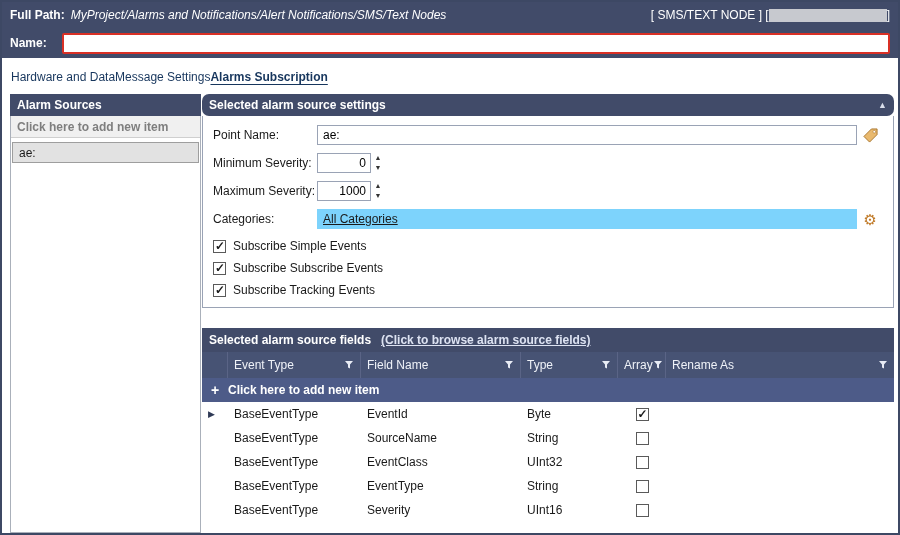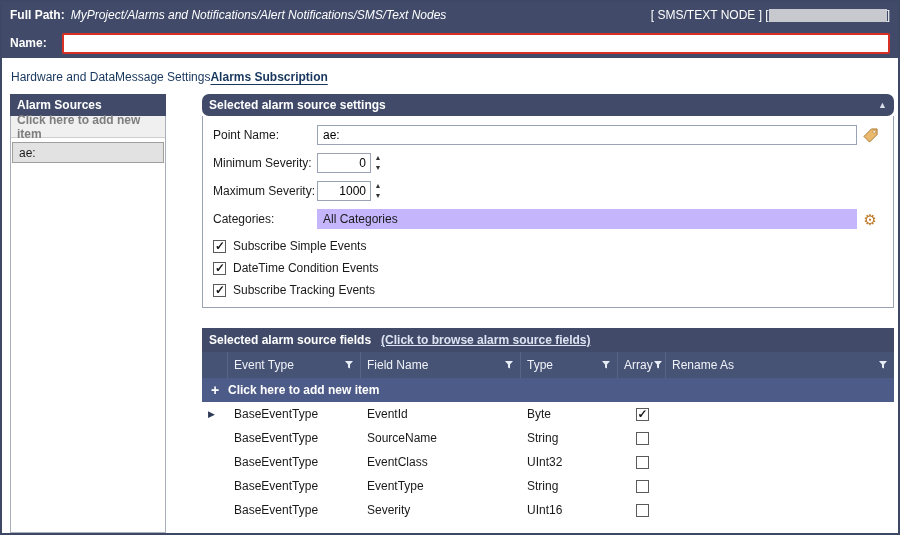--- a/index.html
+++ b/index.html
@@ -33,21 +33,21 @@
     display:flex; align-items:center; padding:0 9px; color:#17365D;
   }
   .tab { cursor:default; }
   .tab.active { font-weight:bold; text-decoration:underline; text-underline-offset:3px; }
   
   .panel-title {
     height:22px; background:#414B69; color:#fff; font-weight:bold;
     display:flex; align-items:center; padding:0 7px; gap:10px;
   }
   .sources {
-    position:absolute; left:8px; top:92px; width:156px; bottom:0;
+    position:absolute; left:8px; top:92px; width:191px; bottom:0;
     border:1px solid #AAB0BA; border-top:none; background:#fff;
   }
   .sources .panel-title { margin:-0px -1px 0 -1px; }
   .add-item {
     height:22px; background:#F0F0F0; color:#7E7E7E; font-weight:bold;
     display:flex; align-items:center; padding:0 6px; border-bottom:1px solid #CFCFCF;
   }
   .src-item {
     margin:4px 1px 0 1px; height:21px; background:#E2E2E2; border:1px solid #9E9E9E;
     display:flex; align-items:center; padding:0 6px;
@@ -67,21 +67,21 @@
     font-family:"Liberation Sans", sans-serif; font-size:12px; padding:0 5px;
   }
   .icon-slot { width:26px; flex:0 0 26px; display:flex; justify-content:center; align-items:center; }
   .num-input {
     width:54px; height:20px; border:1px solid #9AA3B5; text-align:right; padding:0 4px;
     font-family:"Liberation Sans", sans-serif; font-size:12px;
   }
   .spin { width:14px; height:20px; display:flex; flex-direction:column; }
   .spin span { flex:1; font-size:7px; line-height:10px; text-align:center; color:#333; cursor:default; }
   .cat-field {
-    flex:1; height:20px; background:#c4b5fd; display:flex; align-items:center; padding:1px 6px;
+    flex:1; height:20px; background:#7dd3fc; display:flex; align-items:center; padding:1px 6px;text-decoration:underline;
   }
   .gear { font-size:15px; color:#C07A28; line-height:15px; }
   .cbrow { display:flex; align-items:center; gap:7px; height:20px; margin-bottom:2px; }
   .cb {
     width:13px; height:13px; border:1px solid #5A5A5A; background:#fff; position:relative; flex:0 0 13px;
   }
   .cb.checked::after {
     content:"✓"; position:absolute; left:1px; top:-2px; font-size:12px; font-weight:bold; color:#1a1a1a;
   }
   
@@ -182,21 +182,21 @@
         <span class="cat-field">All Categories</span>
         <span class="icon-slot gear">⚙</span>
       </div>
 
       <div class="cbrow">
         <span class="cb checked"></span>
         <span>Subscribe Simple Events</span>
       </div>
       <div class="cbrow">
         <span class="cb checked"></span>
-        <span>DateTime Condition Events</span>
+        <span>Subscribe Subscribe Events</span>
       </div>
       <div class="cbrow">
         <span class="cb checked"></span>
         <span>Subscribe Tracking Events</span>
       </div>
 
     </div>
   </div>
 
   <div class="fields">

